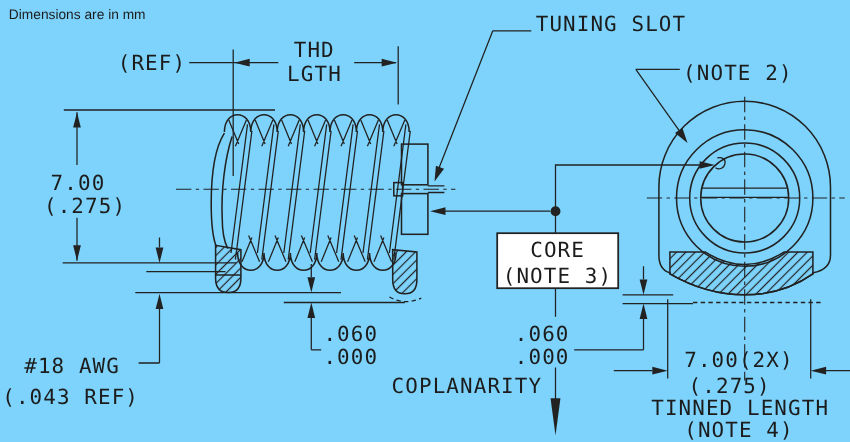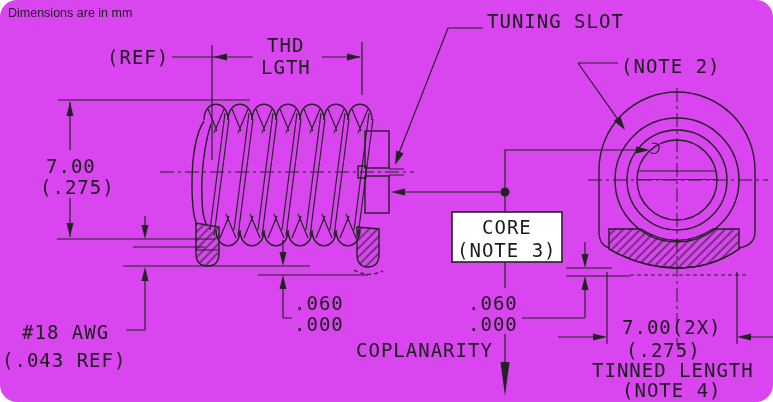--- a/index.html
+++ b/index.html
@@ -1,16 +1,16 @@
 <!DOCTYPE html>
 <html><head>
 <meta charset="utf-8">
 <style>
   html,body{margin:0;padding:0;background:#ffffff;}
-  .stage{position:relative;width:773px;height:402px;background:#d946ef;overflow:hidden;border-radius:17px;}
+  .stage{position:relative;width:773px;height:402px;background:#7dd3fc;overflow:hidden;}
   svg{display:block;}
   .ln{stroke:#222;stroke-width:1.4;fill:none;stroke-linecap:butt;}
   .thin{stroke:#222;stroke-width:1.15;fill:none;}
   .dash{stroke-dasharray:4 3;}
   .cline{stroke:#222;stroke-width:1;fill:none;stroke-dasharray:14 4 3 4;}
   .arr{fill:#222;stroke:none;}
   .hatched{fill:url(#hatch);stroke:#222;stroke-width:1.4;}
   .box{fill:#fff;stroke:#222;stroke-width:1.6;}
   text{font-family:"DejaVu Sans Mono","Liberation Mono",monospace;font-size:19px;fill:#1c1c1c;letter-spacing:1px;}
   text.small{font-family:"Liberation Sans",sans-serif;font-size:12.5px;letter-spacing:0;}

